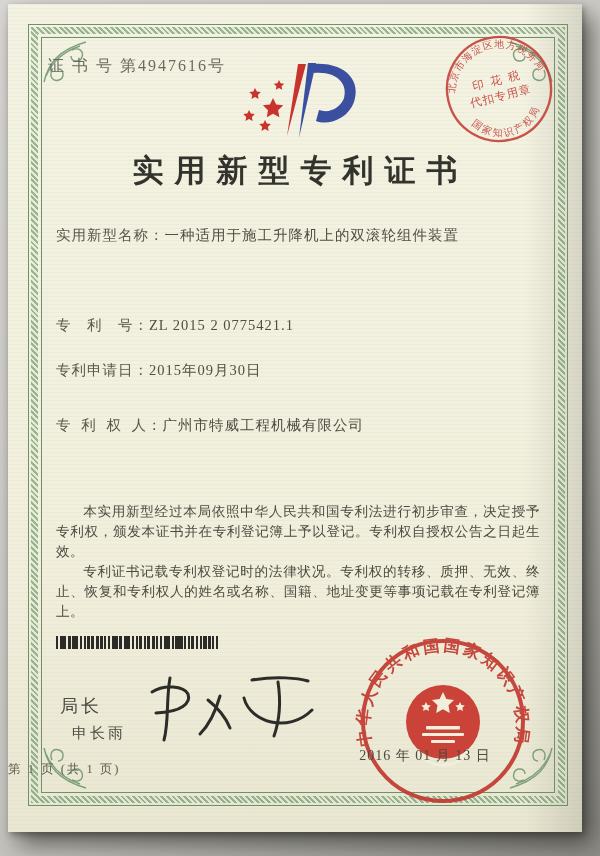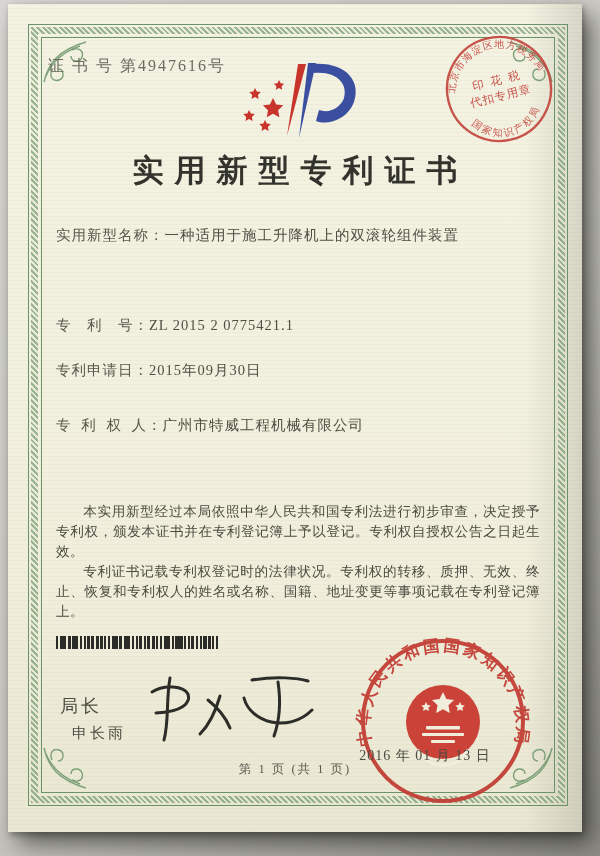--- a/index.html
+++ b/index.html
@@ -54,21 +54,21 @@
       repeating-linear-gradient(90deg,rgba(0,0,0,0) 0 5px,#2b2b28 5px 8px,rgba(0,0,0,0) 8px 13px);}
   
   .chief-label{position:absolute;left:52px;top:690px;font-size:18px;color:#4c4c42;letter-spacing:3px;}
   .chief-name{position:absolute;left:52px;top:720px;font-size:15px;color:#4c4c42;letter-spacing:3px;margin-left:12px;}
   .signature{position:absolute;left:128px;top:662px;width:195px;height:88px;}
   
   .seal{position:absolute;left:344px;top:626px;width:182px;height:182px;opacity:.93;}
   .seal-date{position:absolute;left:344px;top:743px;width:146px;text-align:center;
     font-size:14px;color:#4a4a40;letter-spacing:1px;z-index:3;}
   
-  .footer{position:absolute;left:0;top:757px;width:100%;text-align:center;
+  .footer{position:absolute;left:0;top:757px;width:100%;
     font-size:12.5px;color:#5c5c50;letter-spacing:2px;}
   
   text{font-family:"Liberation Serif","DejaVu Serif",serif;}
 </style>
 </head>
 <body>
 
 <div class="paper">
 
   <div class="frame-outer"></div>

